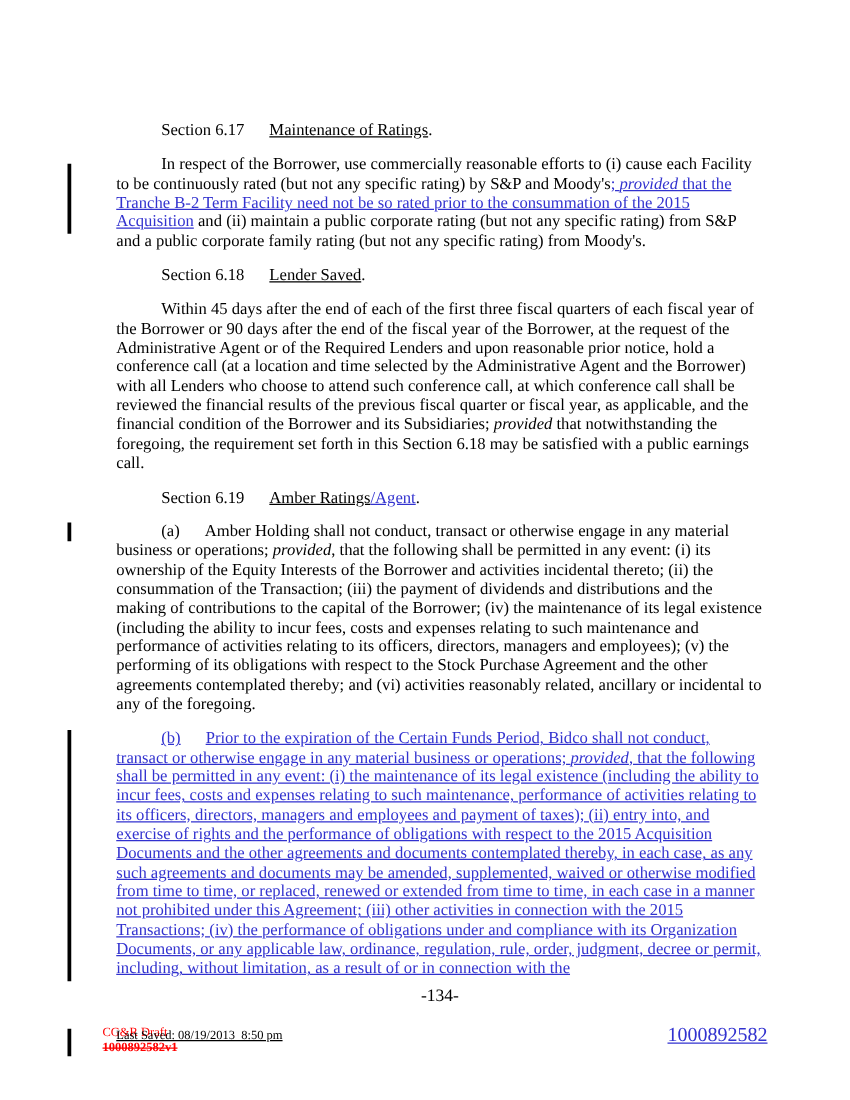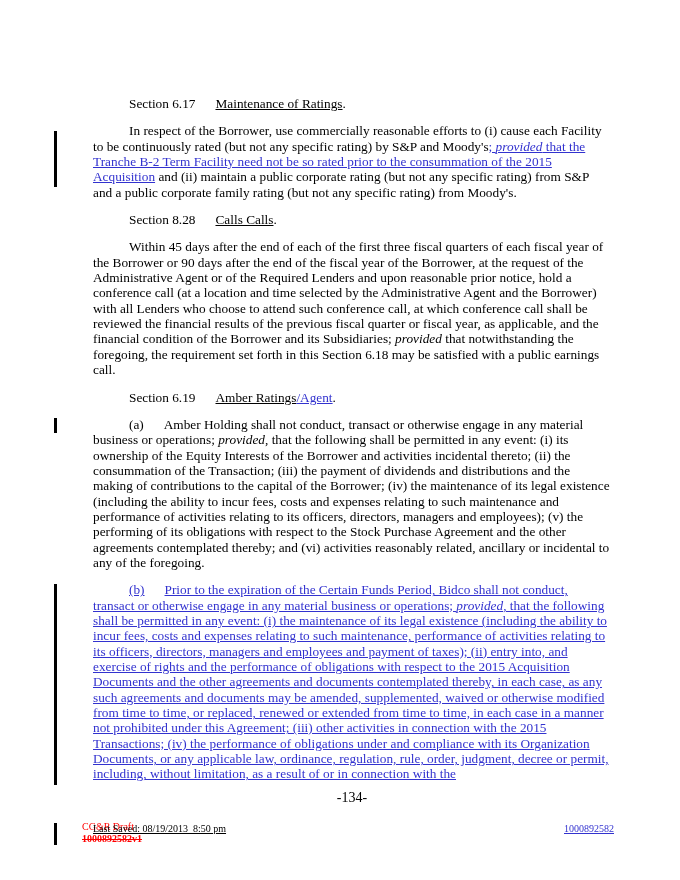--- a/index.html
+++ b/index.html
@@ -40,37 +40,37 @@
     text-align:center;font-size:14px;
   }
   
   .f-left{position:absolute;left:70px;top:821px;font-size:10px;line-height:12px;}
   .draft-label{color:var(--red);}
   .old-doc-id{color:var(--red);text-decoration:line-through;font-weight:bold;}
   .f-center{
     position:absolute;left:81px;top:821px;width:518px;
     font-size:10px;white-space:pre;text-decoration:underline;
   }
-  .f-right{position:absolute;right:78px;top:821px;font-size:10px;}
+  .f-right{position:absolute;right:78px;top:821px;font-size:16px;}
   .doc-link{color:var(--ins);text-decoration:underline;}
 </style>
 </head>
 <body>
 
 <div class="page">
 
   <div class="change-bar bar-1"></div>
   <div class="change-bar bar-2"></div>
   <div class="change-bar bar-3"></div>
   <div class="change-bar bar-4"></div>
 
   <main class="content" id="doc-body">
       <p class="blk"><span class="r-plain">Section 6.17</span><span class="r-tab"></span><span class="r-u">Maintenance of Ratings</span><span class="r-plain">.</span></p>
       <p class="blk"><span class="r-plain">In respect of the Borrower, use commercially reasonable efforts to (i) cause each Facility to be continuously rated (but not any specific rating) by S&amp;P and Moody's</span><span class="r-ins">; </span><span class="r-ins-i">provided</span><span class="r-ins"> that the Tranche B-2 Term Facility need not be so rated prior to the consummation of the 2015 Acquisition</span><span class="r-plain"> and (ii) maintain a public corporate rating (but not any specific rating) from S&amp;P and a public corporate family rating (but not any specific rating) from Moody's.</span></p>
-      <p class="blk"><span class="r-plain">Section 8.28</span><span class="r-tab"></span><span class="r-u">Calls Calls</span><span class="r-plain">.</span></p>
+      <p class="blk"><span class="r-plain">Section 6.18</span><span class="r-tab"></span><span class="r-u">Lender Saved</span><span class="r-plain">.</span></p>
       <p class="blk"><span class="r-plain">Within 45 days after the end of each of the first three fiscal quarters of each fiscal year of the Borrower or 90 days after the end of the fiscal year of the Borrower, at the request of the Administrative Agent or of the Required Lenders and upon reasonable prior notice, hold a conference call (at a location and time selected by the Administrative Agent and the Borrower) with all Lenders who choose to attend such conference call, at which conference call shall be reviewed the financial results of the previous fiscal quarter or fiscal year, as applicable, and the financial condition of the Borrower and its Subsidiaries; </span><span class="r-i">provided</span><span class="r-plain"> that notwithstanding the foregoing, the requirement set forth in this Section 6.18 may be satisfied with a public earnings call.</span></p>
       <p class="blk"><span class="r-plain">Section 6.19</span><span class="r-tab"></span><span class="r-u">Amber Ratings</span><span class="r-ins">/Agent</span><span class="r-plain">.</span></p>
       <p class="blk"><span class="r-plain">(a)</span><span class="r-tab"></span><span class="r-plain">Amber Holding shall not conduct, transact or otherwise engage in any material business or operations; </span><span class="r-i">provided</span><span class="r-plain">, that the following shall be permitted in any event:  (i) its ownership of the Equity Interests of the Borrower and activities incidental thereto; (ii) the consummation of the Transaction; (iii) the payment of dividends and distributions and the making of contributions to the capital of the Borrower; (iv) the maintenance of its legal existence (including the ability to incur fees, costs and expenses relating to such maintenance and performance of activities relating to its officers, directors, managers and employees); (v) the performing of its obligations with respect to the Stock Purchase Agreement and the other agreements contemplated thereby; and (vi) activities reasonably related, ancillary or incidental to any of the foregoing.</span></p>
       <p class="blk"><span class="r-ins">(b)</span><span class="r-tab"></span><span class="r-ins">Prior to the expiration of the Certain Funds Period, Bidco shall not conduct, transact or otherwise engage in any material business or operations; </span><span class="r-ins-i">provided</span><span class="r-ins">, that the following shall be permitted in any event: (i) the maintenance of its legal existence (including the ability to incur fees, costs and expenses relating to such maintenance, performance of activities relating to its officers, directors, managers and employees and payment of taxes); (ii) entry into, and exercise of rights and the performance of obligations with respect to the 2015 Acquisition Documents and the other agreements and documents contemplated thereby, in each case, as any such agreements and documents may be amended, supplemented, waived or otherwise modified from time to time, or replaced, renewed or extended from time to time, in each case in a manner not prohibited under this Agreement; (iii) other activities in connection with the 2015 Transactions; (iv) the performance of obligations under and compliance with its Organization Documents, or any applicable law, ordinance, regulation, rule, order, judgment, decree or permit, including, without limitation, as a result of or in connection with the</span></p>
     </main>
 
   <div class="page-number">-134-</div>
 
   <div class="f-left">
     <div class="draft-label">CG&amp;R Draft</div>

